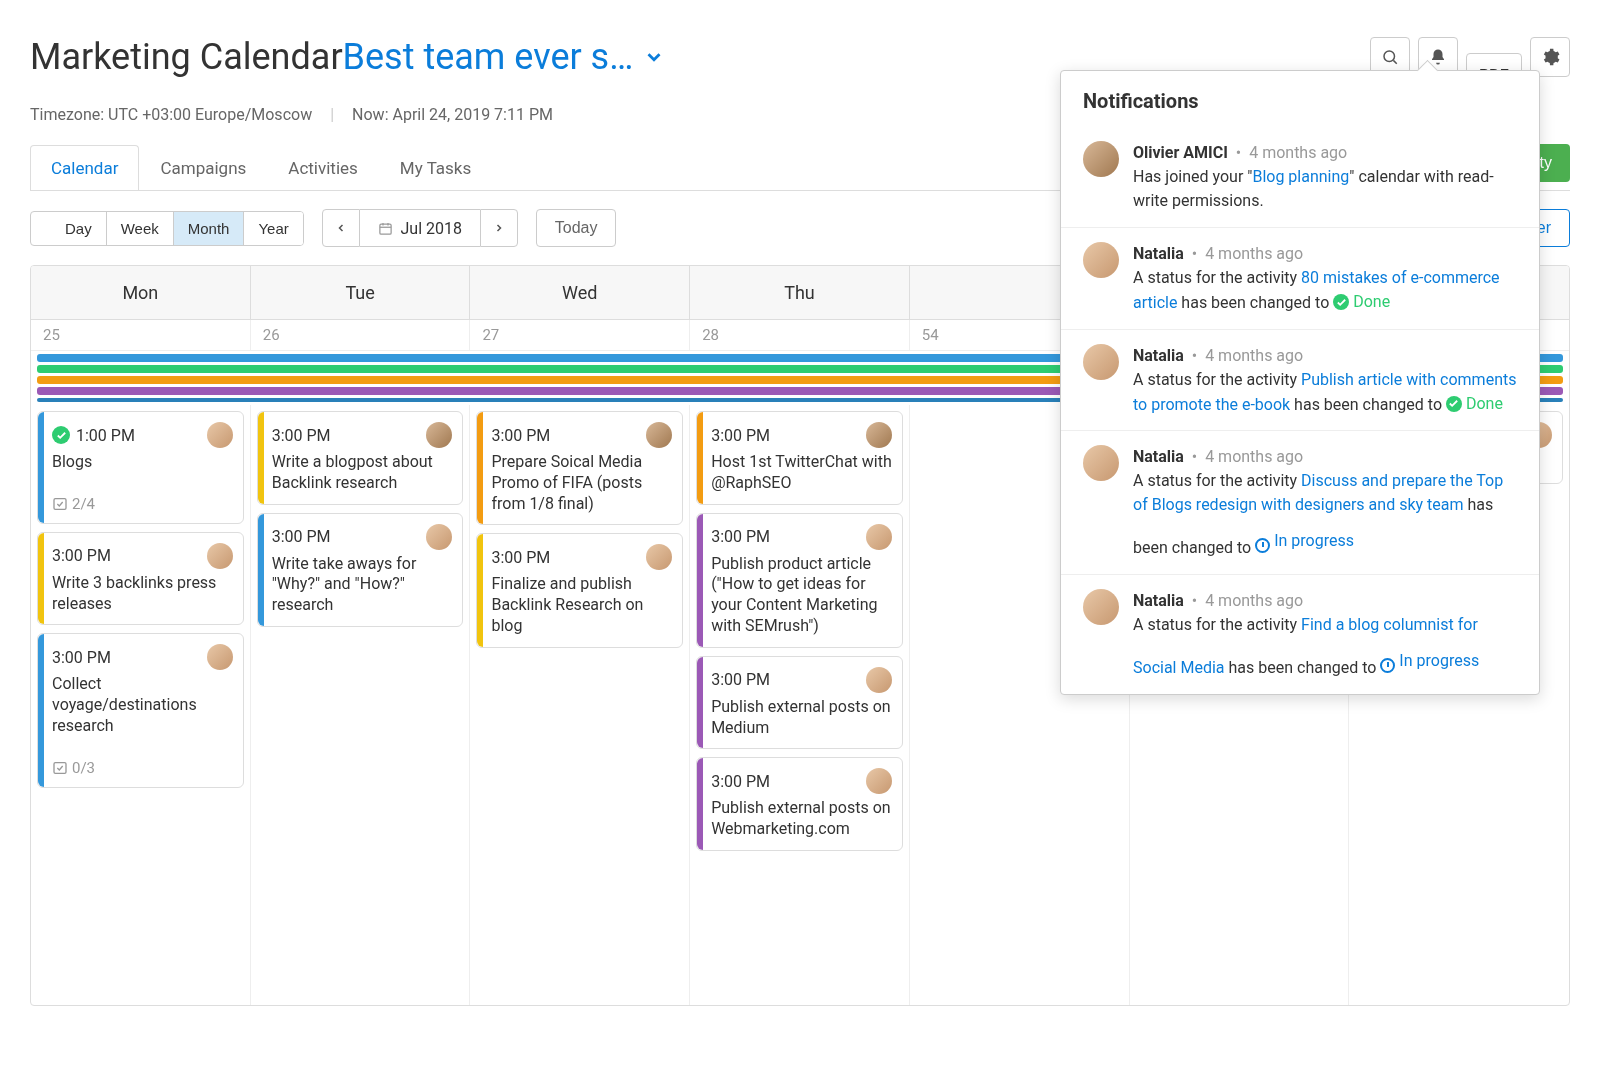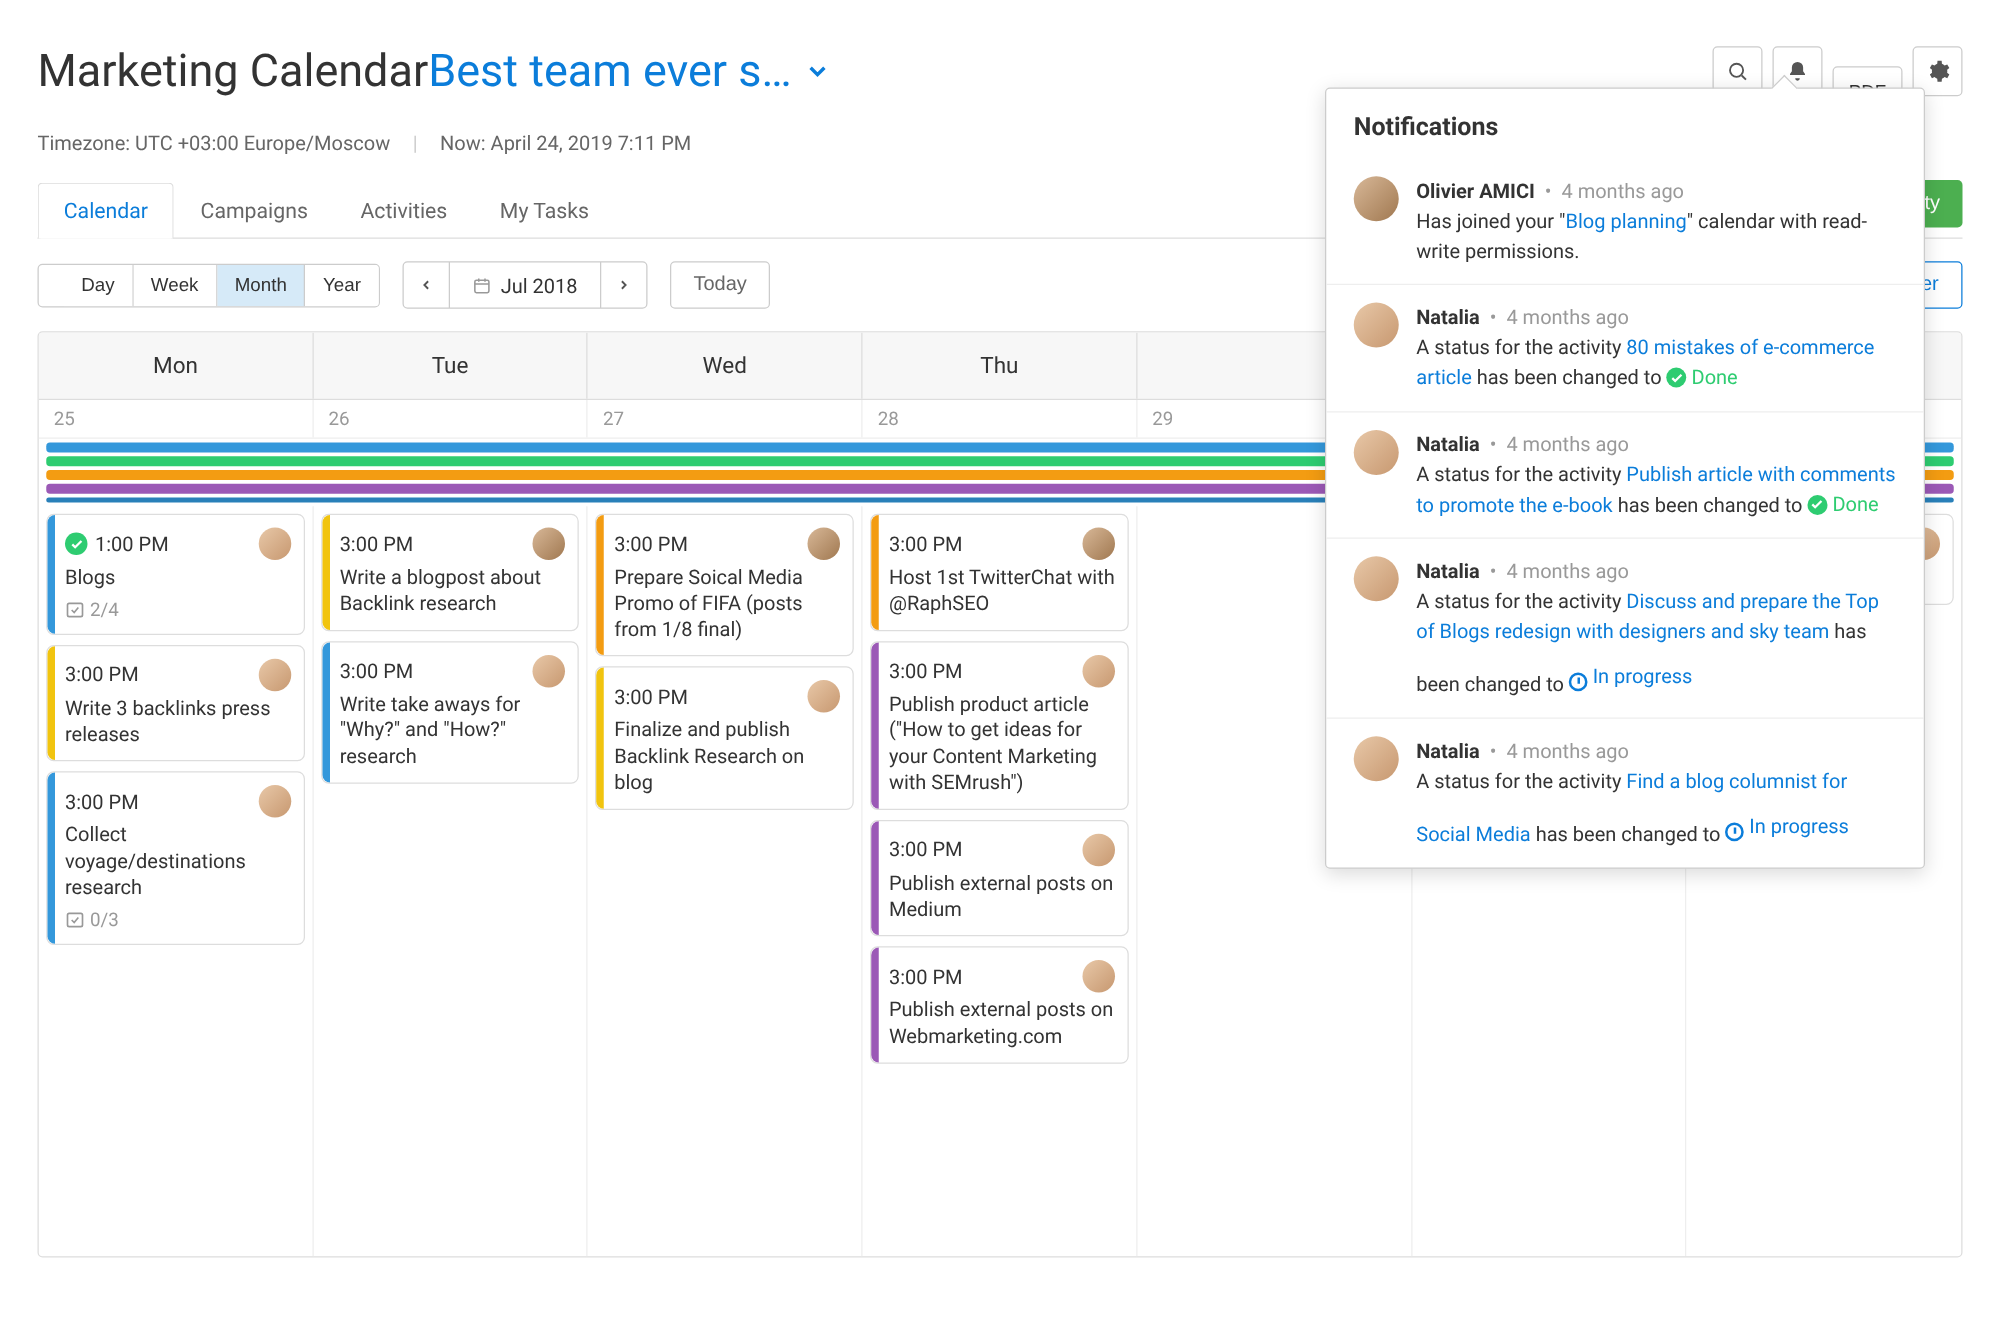--- a/index.html
+++ b/index.html
@@ -13,21 +13,21 @@
 .team-dd { display: inline-flex; align-items: center; gap: 10px; font-size: 36px; color: #0b7dda; cursor: pointer; }
 .team-dd svg { width: 22px; height: 22px; }
 .header-right { display: flex; align-items: center; gap: 8px; }
 .icon-btn { width: 40px; height: 40px; border: 1px solid #ccc; border-radius: 4px; background: #fff; display: flex; align-items: center; justify-content: center; cursor: pointer; }
 .pdf-btn { width: 56px; height: 40px; border: 1px solid #ccc; border-radius: 4px; background: #fff; display: flex; align-items: center; justify-content: center; cursor: pointer; font-size: 15px; color: #333; margin-top: 33px; }
 
 .subheader { display: flex; align-items: flex-end; gap: 18px; margin-top: 12px; color: #666; font-size: 16px; }
 .sep { color: #ccc; }
 
 
-.tabs-row { display: flex; align-items: center; justify-content: space-between; margin-top: 20px; border-bottom: 1px solid #ddd; }
+.tabs-row { display: flex; align-items: flex-start; justify-content: space-between; margin-top: 20px; border-bottom: 1px solid #ddd; }
 .tabs { display: flex; gap: 0; }
 .tab { padding: 12px 20px; font-size: 17px; color: #666; cursor: pointer; border: 1px solid transparent; border-bottom: none; border-radius: 4px 4px 0 0; position: relative; bottom: -1px; }
 .tab.active { color: #0b7dda; border-color: #ddd; background: #fff; }
 .new-activity { background: #4caf50; color: #fff; border: none; padding: 10px 18px; border-radius: 4px; font-size: 16px; cursor: pointer; margin-bottom: 8px; }
 
 
 .toolbar { display: flex; align-items: center; justify-content: space-between; margin-top: 18px; }
 .tb-left { display: flex; align-items: center; gap: 18px; }
 .seg { display: flex; border: 1px solid #ccc; border-radius: 4px; overflow: hidden; padding-left: 20px; }
 .seg-btn { padding: 8px 14px; font-size: 15px; color: #333; background: #fff; border: none; cursor: pointer; border-right: 1px solid #ccc; }
@@ -68,21 +68,21 @@
 .card::before { content: ""; position: absolute; left: 0; top: 0; bottom: 0; width: 6px; border-radius: 6px 0 0 6px; }
 .c-blue::before { background: #3498db; }
 .c-yellow::before { background: #f1c40f; }
 .c-orange::before { background: #f39c12; }
 .c-purple::before { background: #9b59b6; }
 .card-top { display: flex; justify-content: space-between; align-items: center; }
 .card-time { font-weight: 400; font-size: 16px; display: flex; align-items: center; gap: 6px; }
 .avatar { width: 26px; height: 26px; border-radius: 50%; background: linear-gradient(135deg,#e8c8a8,#c79870); display: inline-block; flex-shrink: 0; }
 .avatar.m { background: linear-gradient(135deg,#d8b898,#a07850); }
 .card-title { font-size: 16px; margin-top: 4px; line-height: 1.3; }
-.card-sub { color: #999; font-size: 15px; margin-top: 6px; display: flex; align-items: center; gap: 4px; }
+.card-sub { color: #999; font-size: 15px; margin-top: 22px; display: flex; align-items: center; gap: 4px; }
 .check-ic { width: 18px; height: 18px; background: #2ecc71; border-radius: 50%; display: inline-flex; align-items: center; justify-content: center; }
 .check-ic svg { width: 11px; height: 11px; }
 
 
 .notif { position: absolute; top: 70px; right: 60px; width: 480px; background: #fff; border: 1px solid #ccc; border-radius: 4px; box-shadow: 0 4px 16px rgba(0,0,0,.15); z-index: 10; }
 .notif::before { content: ""; position: absolute; top: -8px; right: 104px; width: 14px; height: 14px; background: #fff; border-left: 1px solid #ccc; border-top: 1px solid #ccc; transform: rotate(45deg); }
 .notif-title { font-size: 20px; font-weight: 700; padding: 18px 22px 14px; }
 .notif-item { display: flex; gap: 14px; padding: 14px 22px; border-bottom: 1px solid #eee; }
 .notif-item:last-child { border-bottom: none; }
 .notif-av { width: 36px; height: 36px; border-radius: 50%; background: linear-gradient(135deg,#e8c8a8,#c79870); flex-shrink: 0; }
@@ -193,21 +193,21 @@
         <div class="cal-head-cell">Thu</div>
         <div class="cal-head-cell"></div>
         <div class="cal-head-cell"></div>
         <div class="cal-head-cell">Sun</div>
       </div>
     <div class="cal-dates" id="cal-dates">
         <div class="cal-date-cell">25</div>
         <div class="cal-date-cell">26</div>
         <div class="cal-date-cell">27</div>
         <div class="cal-date-cell">28</div>
-        <div class="cal-date-cell">29</div>
+        <div class="cal-date-cell">54</div>
         <div class="cal-date-cell"></div>
         <div class="cal-date-cell"></div>
       </div>
     <div class="stripes">
       <div class="stripe s-blue"></div>
       <div class="stripe s-green"></div>
       <div class="stripe s-orange"></div>
       <div class="stripe s-purple"></div>
       <div class="stripe s-blue2"></div>
     </div>

